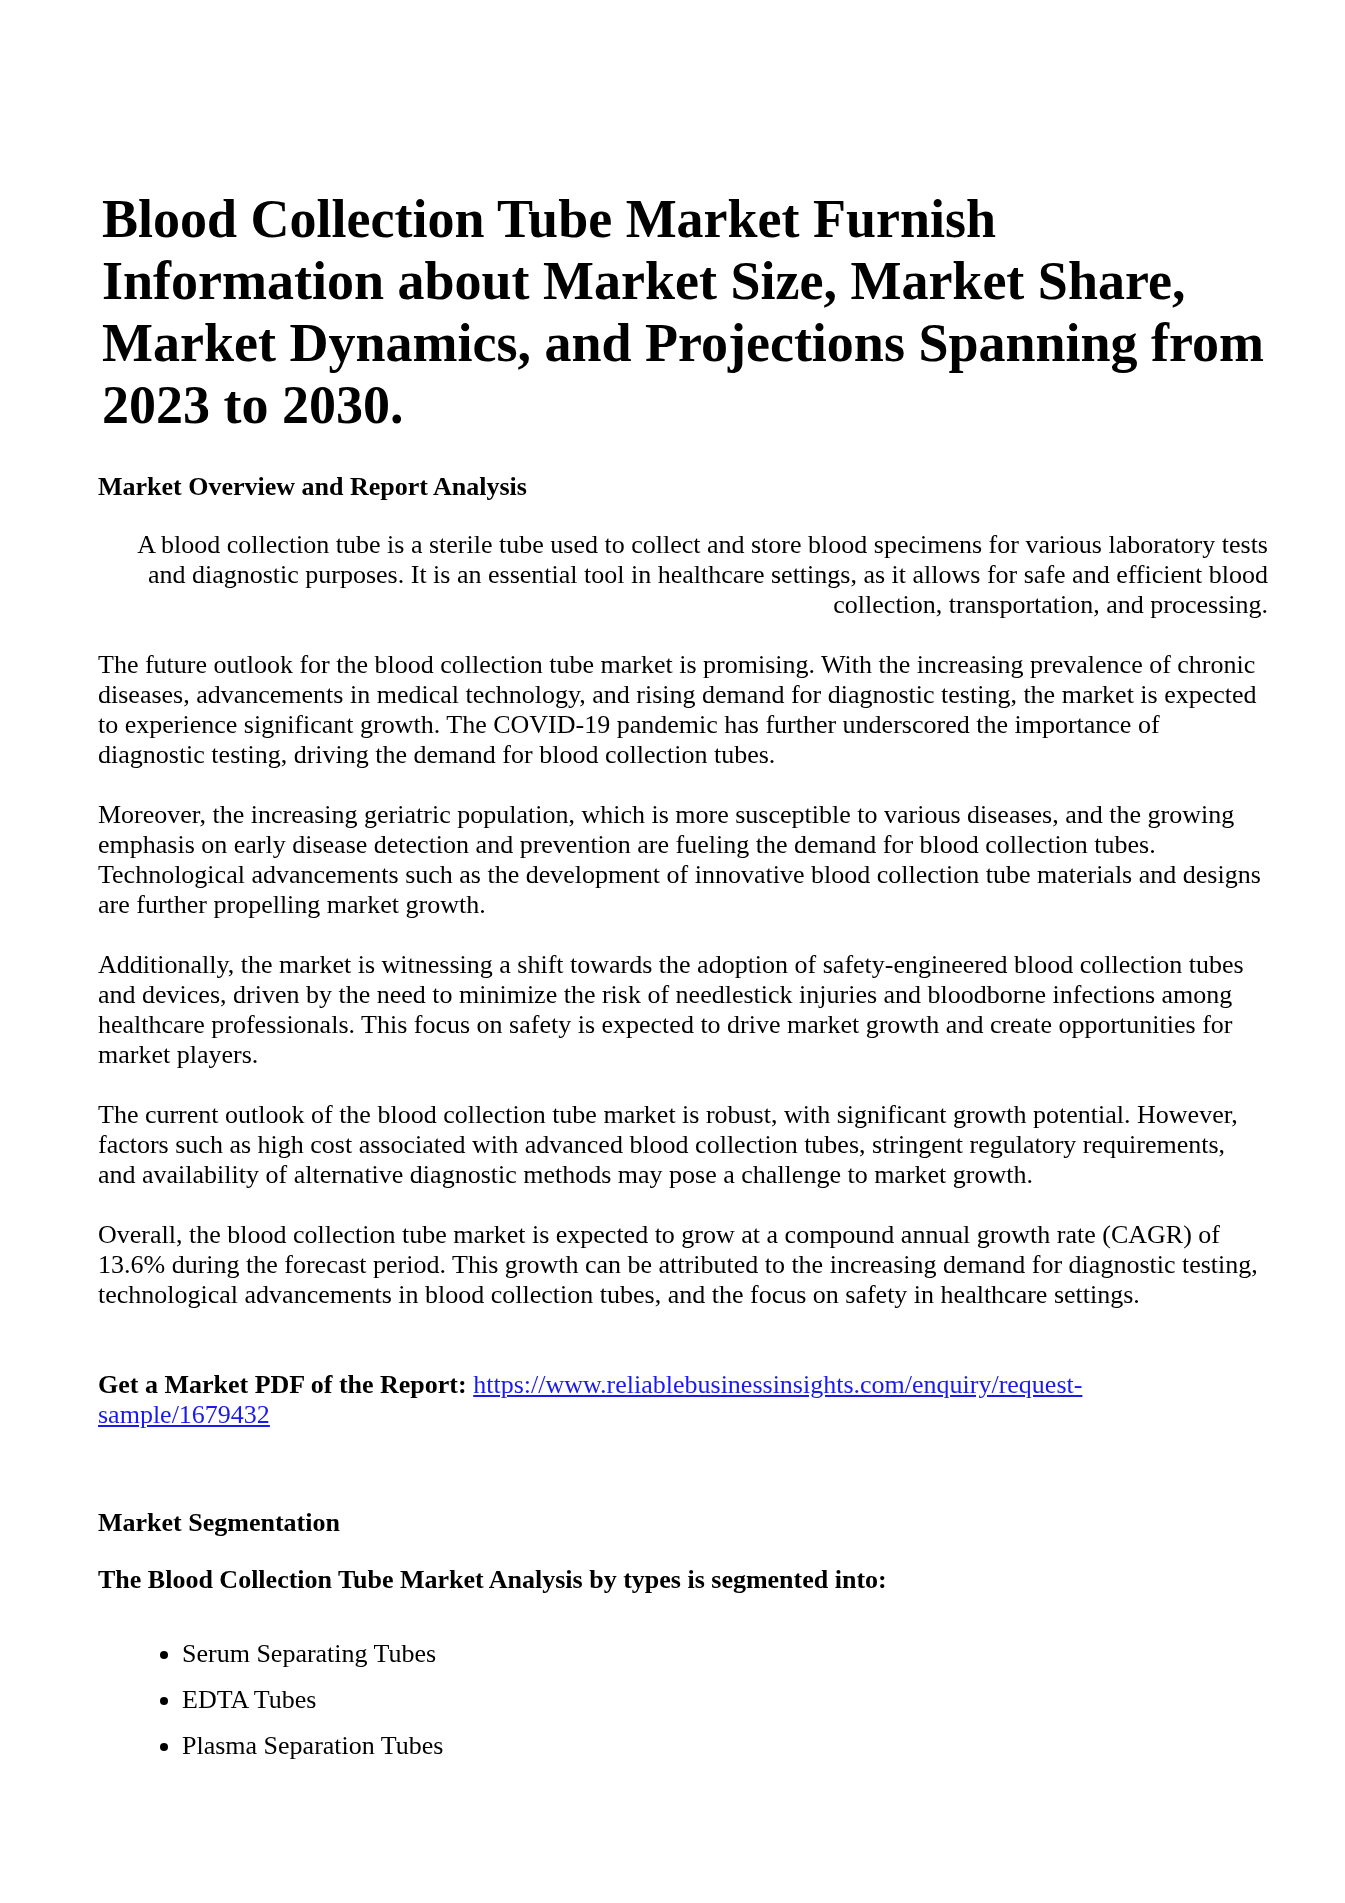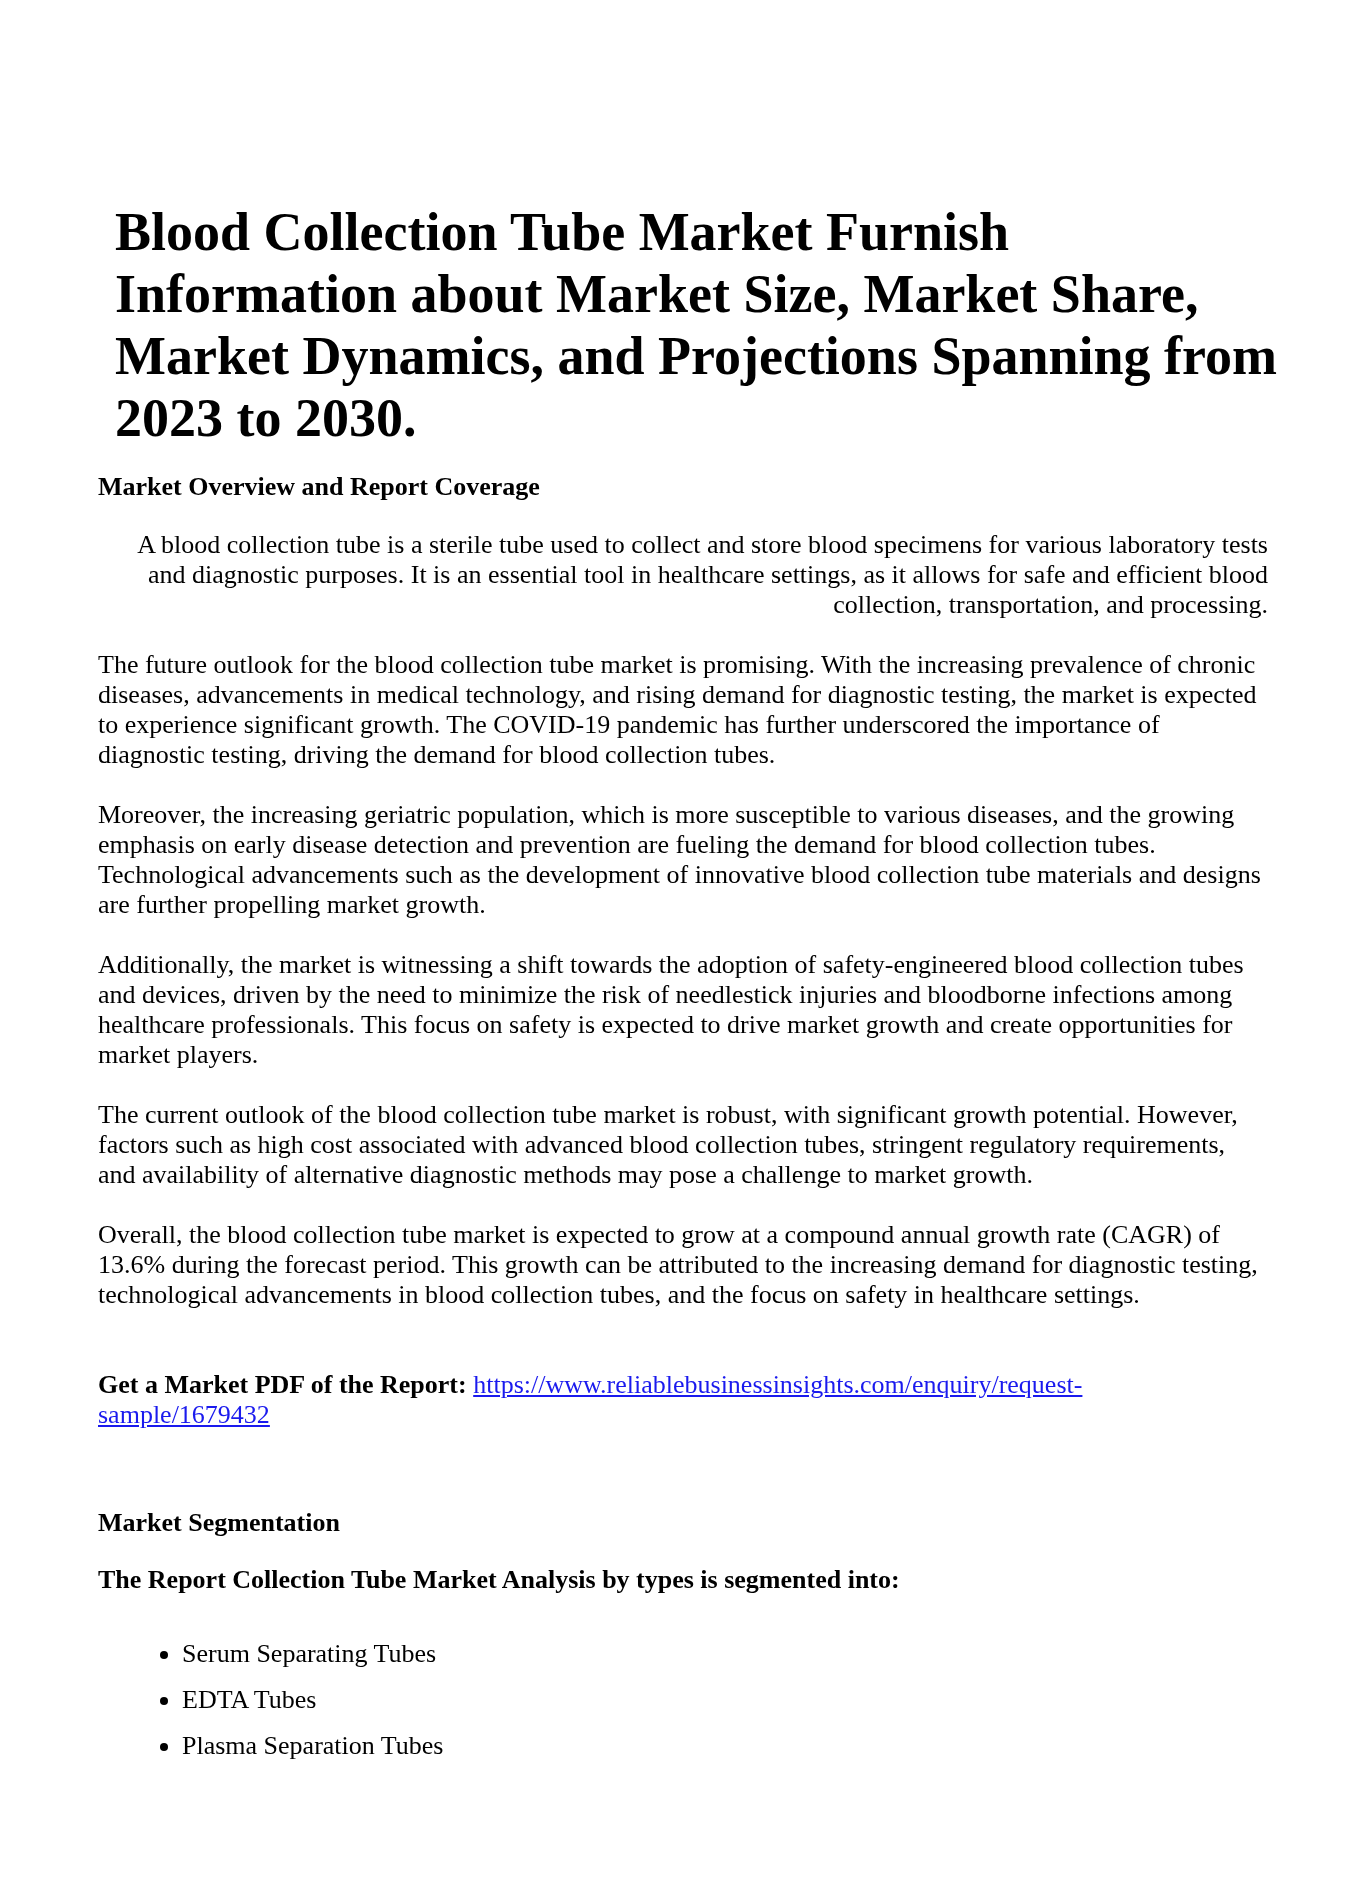--- a/index.html
+++ b/index.html
@@ -3,21 +3,21 @@
 <meta charset="utf-8">
 <style>
   html, body { margin: 0; padding: 0; background: #ffffff; }
   body {
     width: 1345px; height: 1903px; overflow: hidden;
     font-family: "Liberation Serif", "DejaVu Serif", serif;
     color: #000000;
   }
   .page { position: relative; padding: 0 98px; }
   h1 {
-    margin: 17px; position: absolute; left: 98px; top: 184px; width: 1180px;
+    margin: 4px; position: absolute; left: 98px; top: 184px; width: 1180px;
     font-size: 54px; line-height: 62px; font-weight: bold;
   }
   .h2 {
     position: absolute; left: 98px; font-size: 26px; font-weight: bold; line-height: 30px; margin: 0;
   }
   p.body {
     position: absolute; left: 98px; width: 1170px; margin: 0;
     font-size: 26px; line-height: 30px;
   }
   a.link { color: #1a1aee; text-decoration: underline; }
@@ -26,35 +26,35 @@
     font-size: 26px; line-height: 30px;
   }
   ul.types li { margin: 16px; }
 </style>
 </head>
 <body>
 
 <div class="page">
   <h1>Blood Collection Tube Market Furnish Information about Market Size, Market Share, Market Dynamics, and Projections Spanning from 2023 to 2030.</h1>
 
-  <div class="h2" style="top:472px;">Market Overview and Report Coverage</div>
+  <div class="h2" style="top:472px;">Market Overview and Report Analysis</div>
 
   <p class="body" style="top:530px;text-align:right;">A blood collection tube is a sterile tube used to collect and store blood specimens for various laboratory tests and diagnostic purposes. It is an essential tool in healthcare settings, as it allows for safe and efficient blood collection, transportation, and processing.</p>
   <p class="body" style="top:650px;">The future outlook for the blood collection tube market is promising. With the increasing prevalence of chronic diseases, advancements in medical technology, and rising demand for diagnostic testing, the market is expected to experience significant growth. The COVID-19 pandemic has further underscored the importance of diagnostic testing, driving the demand for blood collection tubes.</p>
   <p class="body" style="top:800px;">Moreover, the increasing geriatric population, which is more susceptible to various diseases, and the growing emphasis on early disease detection and prevention are fueling the demand for blood collection tubes. Technological advancements such as the development of innovative blood collection tube materials and designs are further propelling market growth.</p>
   <p class="body" style="top:950px;">Additionally, the market is witnessing a shift towards the adoption of safety-engineered blood collection tubes and devices, driven by the need to minimize the risk of needlestick injuries and bloodborne infections among healthcare professionals. This focus on safety is expected to drive market growth and create opportunities for market players.</p>
   <p class="body" style="top:1100px;">The current outlook of the blood collection tube market is robust, with significant growth potential. However, factors such as high cost associated with advanced blood collection tubes, stringent regulatory requirements, and availability of alternative diagnostic methods may pose a challenge to market growth.</p>
   <p class="body" style="top:1220px;">Overall, the blood collection tube market is expected to grow at a compound annual growth rate (CAGR) of 13.6% during the forecast period. This growth can be attributed to the increasing demand for diagnostic testing, technological advancements in blood collection tubes, and the focus on safety in healthcare settings.</p>
 
   <p class="body" style="top:1370px; width:1060px;">
     <b>Get a Market PDF of the Report:</b>
     <a class="link" href="#">https://www.reliablebusinessinsights.com/enquiry/request-sample/1679432</a>
   </p>
 
   <div class="h2" style="top:1508px;">Market Segmentation</div>
-  <div class="h2" style="top:1565px;">The Report Collection Tube Market Analysis by types is segmented into:</div>
+  <div class="h2" style="top:1565px;">The Blood Collection Tube Market Analysis by types is segmented into:</div>
 
   <ul class="types">
     <li>Serum Separating Tubes</li>
     <li>EDTA Tubes</li>
     <li>Plasma Separation Tubes</li>
   </ul>
 </div>
 
 </body></html>

